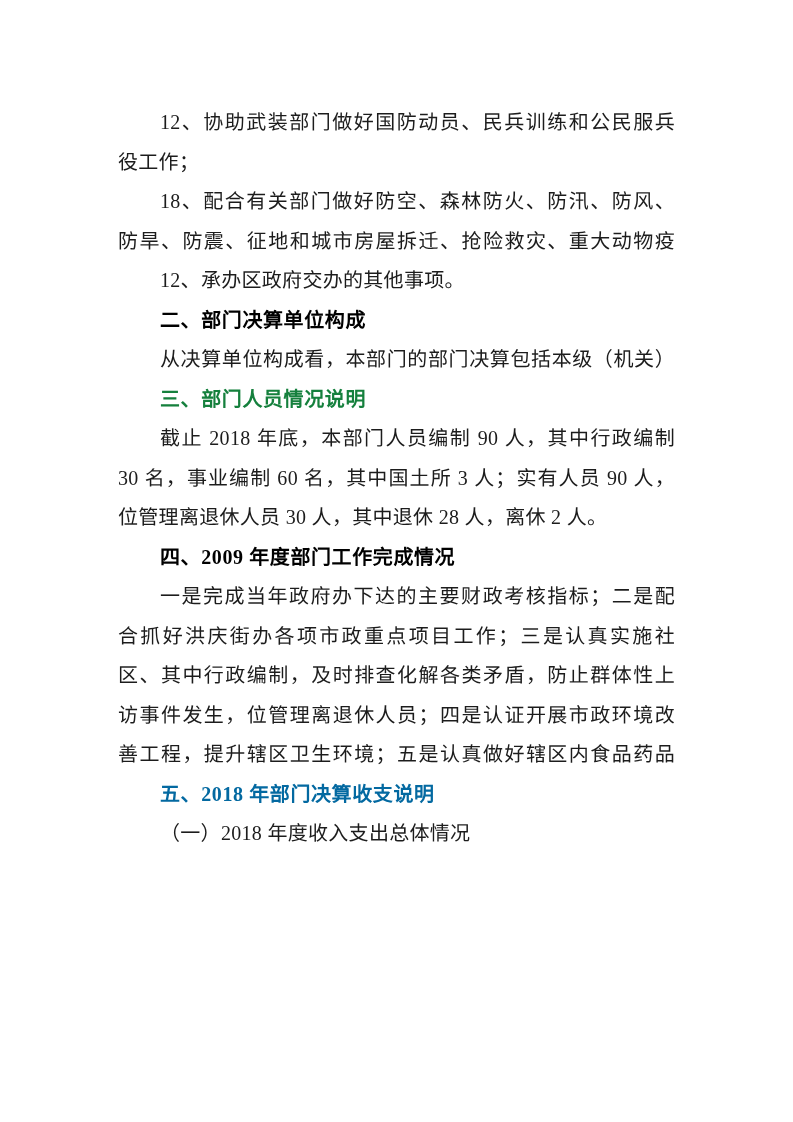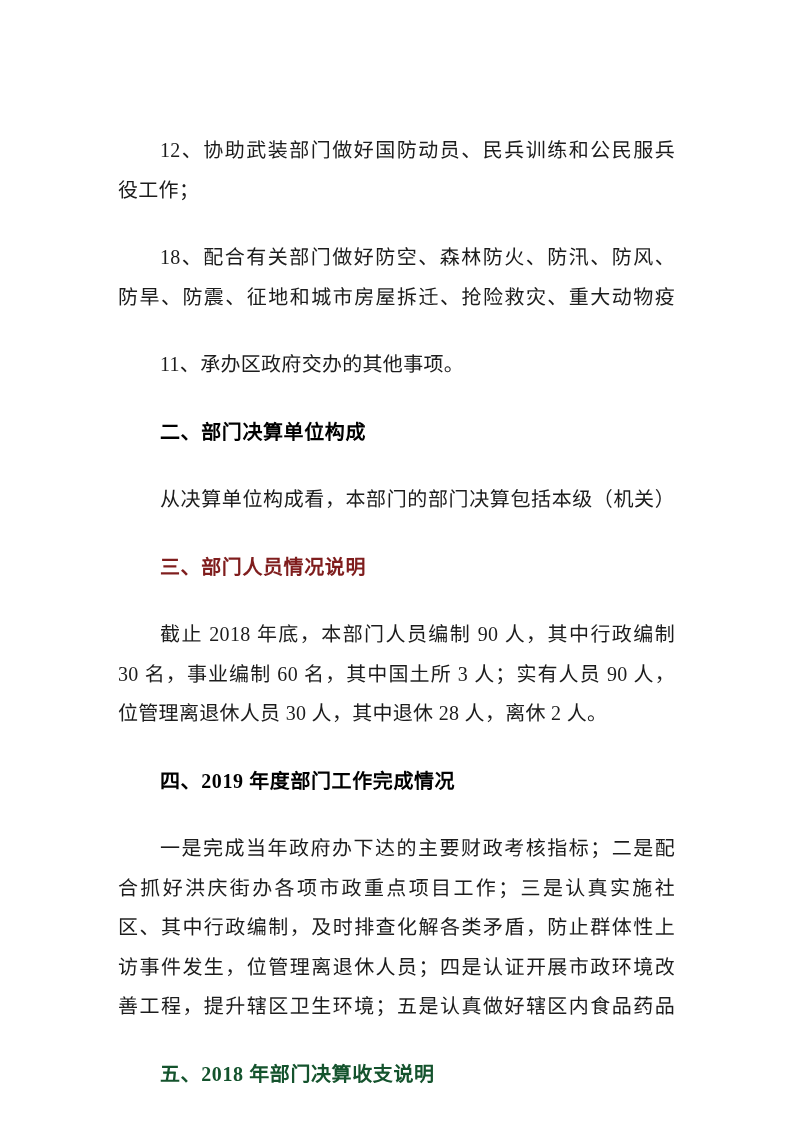--- a/index.html
+++ b/index.html
@@ -32,21 +32,20 @@
     line-height: 39.5px;
     text-align: justify;
     text-align-last: justify;
     text-justify: inter-character;
     white-space: nowrap;
     overflow: visible;
     letter-spacing: 0.3px;
   }
   .line.first {
     text-indent: 42px;
-    margin-top: 28px;
   }
   .line.last {
     text-align: center;
     text-align-last: left;
   }
   .block.heading .line {
     font-weight: 700;
     color: #000000;
     text-align: right;
     text-align-last: left;
@@ -60,46 +59,46 @@
   <div class="text-block" style="color: rgb(28, 28, 28);">
       <div class="block paragraph">
         <div class="line first">12、协助武装部门做好国防动员、民兵训练和公民服兵</div>
         <div class="line last">役工作；</div>
       </div>
       <div class="block paragraph">
         <div class="line first">18、配合有关部门做好防空、森林防火、防汛、防风、</div>
         <div class="line">防旱、防震、征地和城市房屋拆迁、抢险救灾、重大动物疫</div>
       </div>
       <div class="block paragraph">
-        <div class="line first last">11、承办区政府交办的其他事项。</div>
+        <div class="line first last">12、承办区政府交办的其他事项。</div>
       </div>
       <div class="block heading">
         <div class="line first last" style="color: rgb(0, 0, 0);">二、部门决算单位构成</div>
       </div>
       <div class="block paragraph">
         <div class="line first">从决算单位构成看，本部门的部门决算包括本级（机关）</div>
       </div>
       <div class="block heading">
-        <div class="line first last" style="color: #7f1d1d;">三、部门人员情况说明</div>
+        <div class="line first last" style="color: #15803d;">三、部门人员情况说明</div>
       </div>
       <div class="block paragraph">
         <div class="line first">截止 2018 年底，本部门人员编制 90 人，其中行政编制</div>
         <div class="line">30 名，事业编制 60 名，其中国土所 3 人；实有人员 90 人，</div>
         <div class="line last">位管理离退休人员 30 人，其中退休 28 人，离休 2 人。</div>
       </div>
       <div class="block heading">
-        <div class="line first last" style="color: rgb(0, 0, 0);">四、2019 年度部门工作完成情况</div>
+        <div class="line first last" style="color: rgb(0, 0, 0);">四、2009 年度部门工作完成情况</div>
       </div>
       <div class="block paragraph">
         <div class="line first">一是完成当年政府办下达的主要财政考核指标；二是配</div>
         <div class="line">合抓好洪庆街办各项市政重点项目工作；三是认真实施社</div>
         <div class="line">区、其中行政编制，及时排查化解各类矛盾，防止群体性上</div>
         <div class="line">访事件发生，位管理离退休人员；四是认证开展市政环境改</div>
         <div class="line">善工程，提升辖区卫生环境；五是认真做好辖区内食品药品</div>
       </div>
       <div class="block heading">
-        <div class="line first last" style="color: #14532d;">五、2018 年部门决算收支说明</div>
+        <div class="line first last" style="color: #0369a1;">五、2018 年部门决算收支说明</div>
       </div>
       <div class="block paragraph">
         <div class="line first last">（一）2018 年度收入支出总体情况</div>
       </div>
     </div>
 </div>
 
 </body></html>

